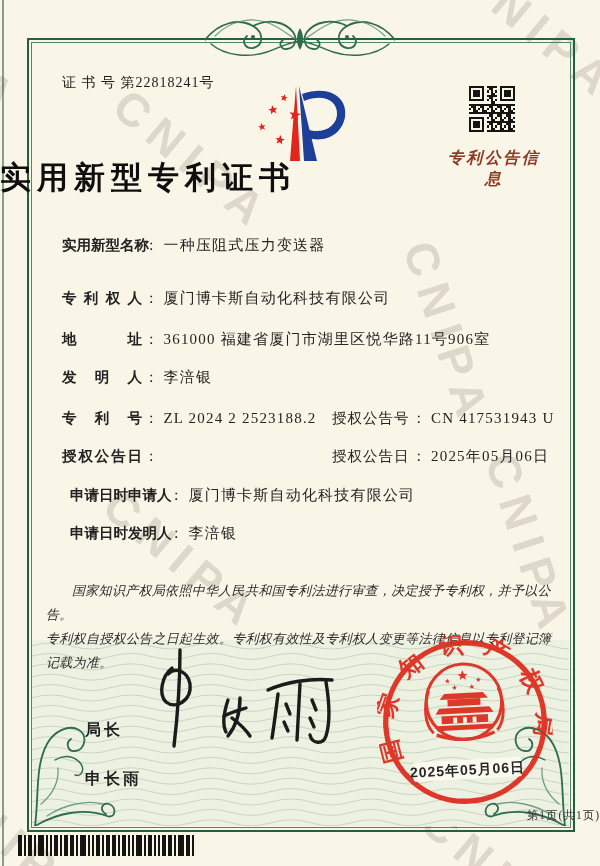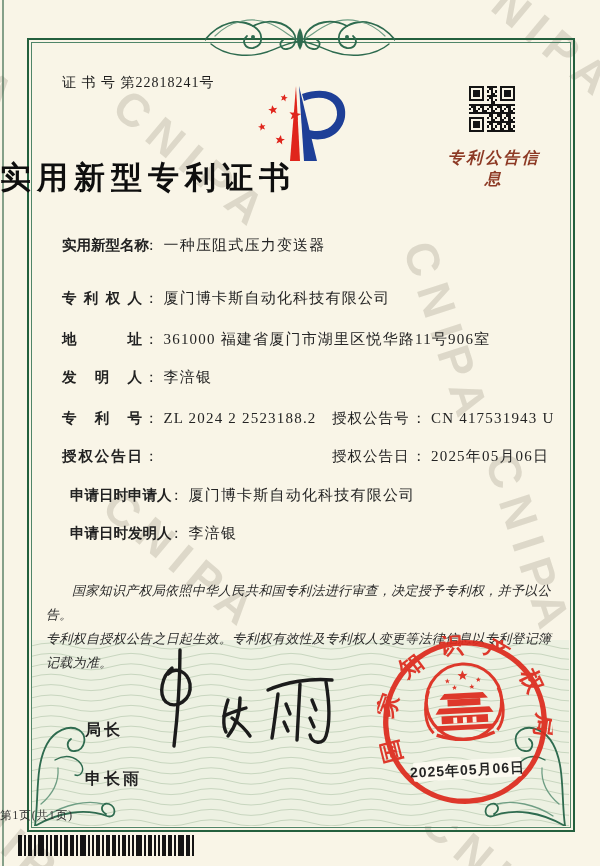--- a/index.html
+++ b/index.html
@@ -36,21 +36,21 @@
   .statement{position:absolute;left:46px;top:579px;width:516px;font-size:13px;
              line-height:24px;font-style:italic;letter-spacing:.3px;color:#2a2a2a;}
   .statement .indent{text-indent:26px;}
   
   .director{position:absolute;left:85px;top:692px;
             font-family:"Liberation Sans","DejaVu Sans",sans-serif;
             font-weight:bold;font-size:16px;letter-spacing:3px;color:#222;}
   .director div{margin-bottom:13px;margin-top:28px;}
   .sig{position:absolute;left:128px;top:642px;}
   .seal{position:absolute;left:378px;top:635px;transform:rotate(-3deg);}
-  .footer{position:absolute;left:0;top:808px;width:100%;text-align:left;
+  .footer{position:absolute;left:0;top:808px;width:100%;text-align:right;
           font-size:11.5px;letter-spacing:1px;color:#333;}
   .barcode{position:absolute;left:18px;top:835px;}
 </style>
 </head>
 <body>
 
 <div class="page">
 
   <div class="wm" style="left:-130px;top:-42px;transform:rotate(40deg);">CNIPA</div>
   <div class="wm" style="left:466px;top:-58px;transform:rotate(40deg);">CNIPA</div>

